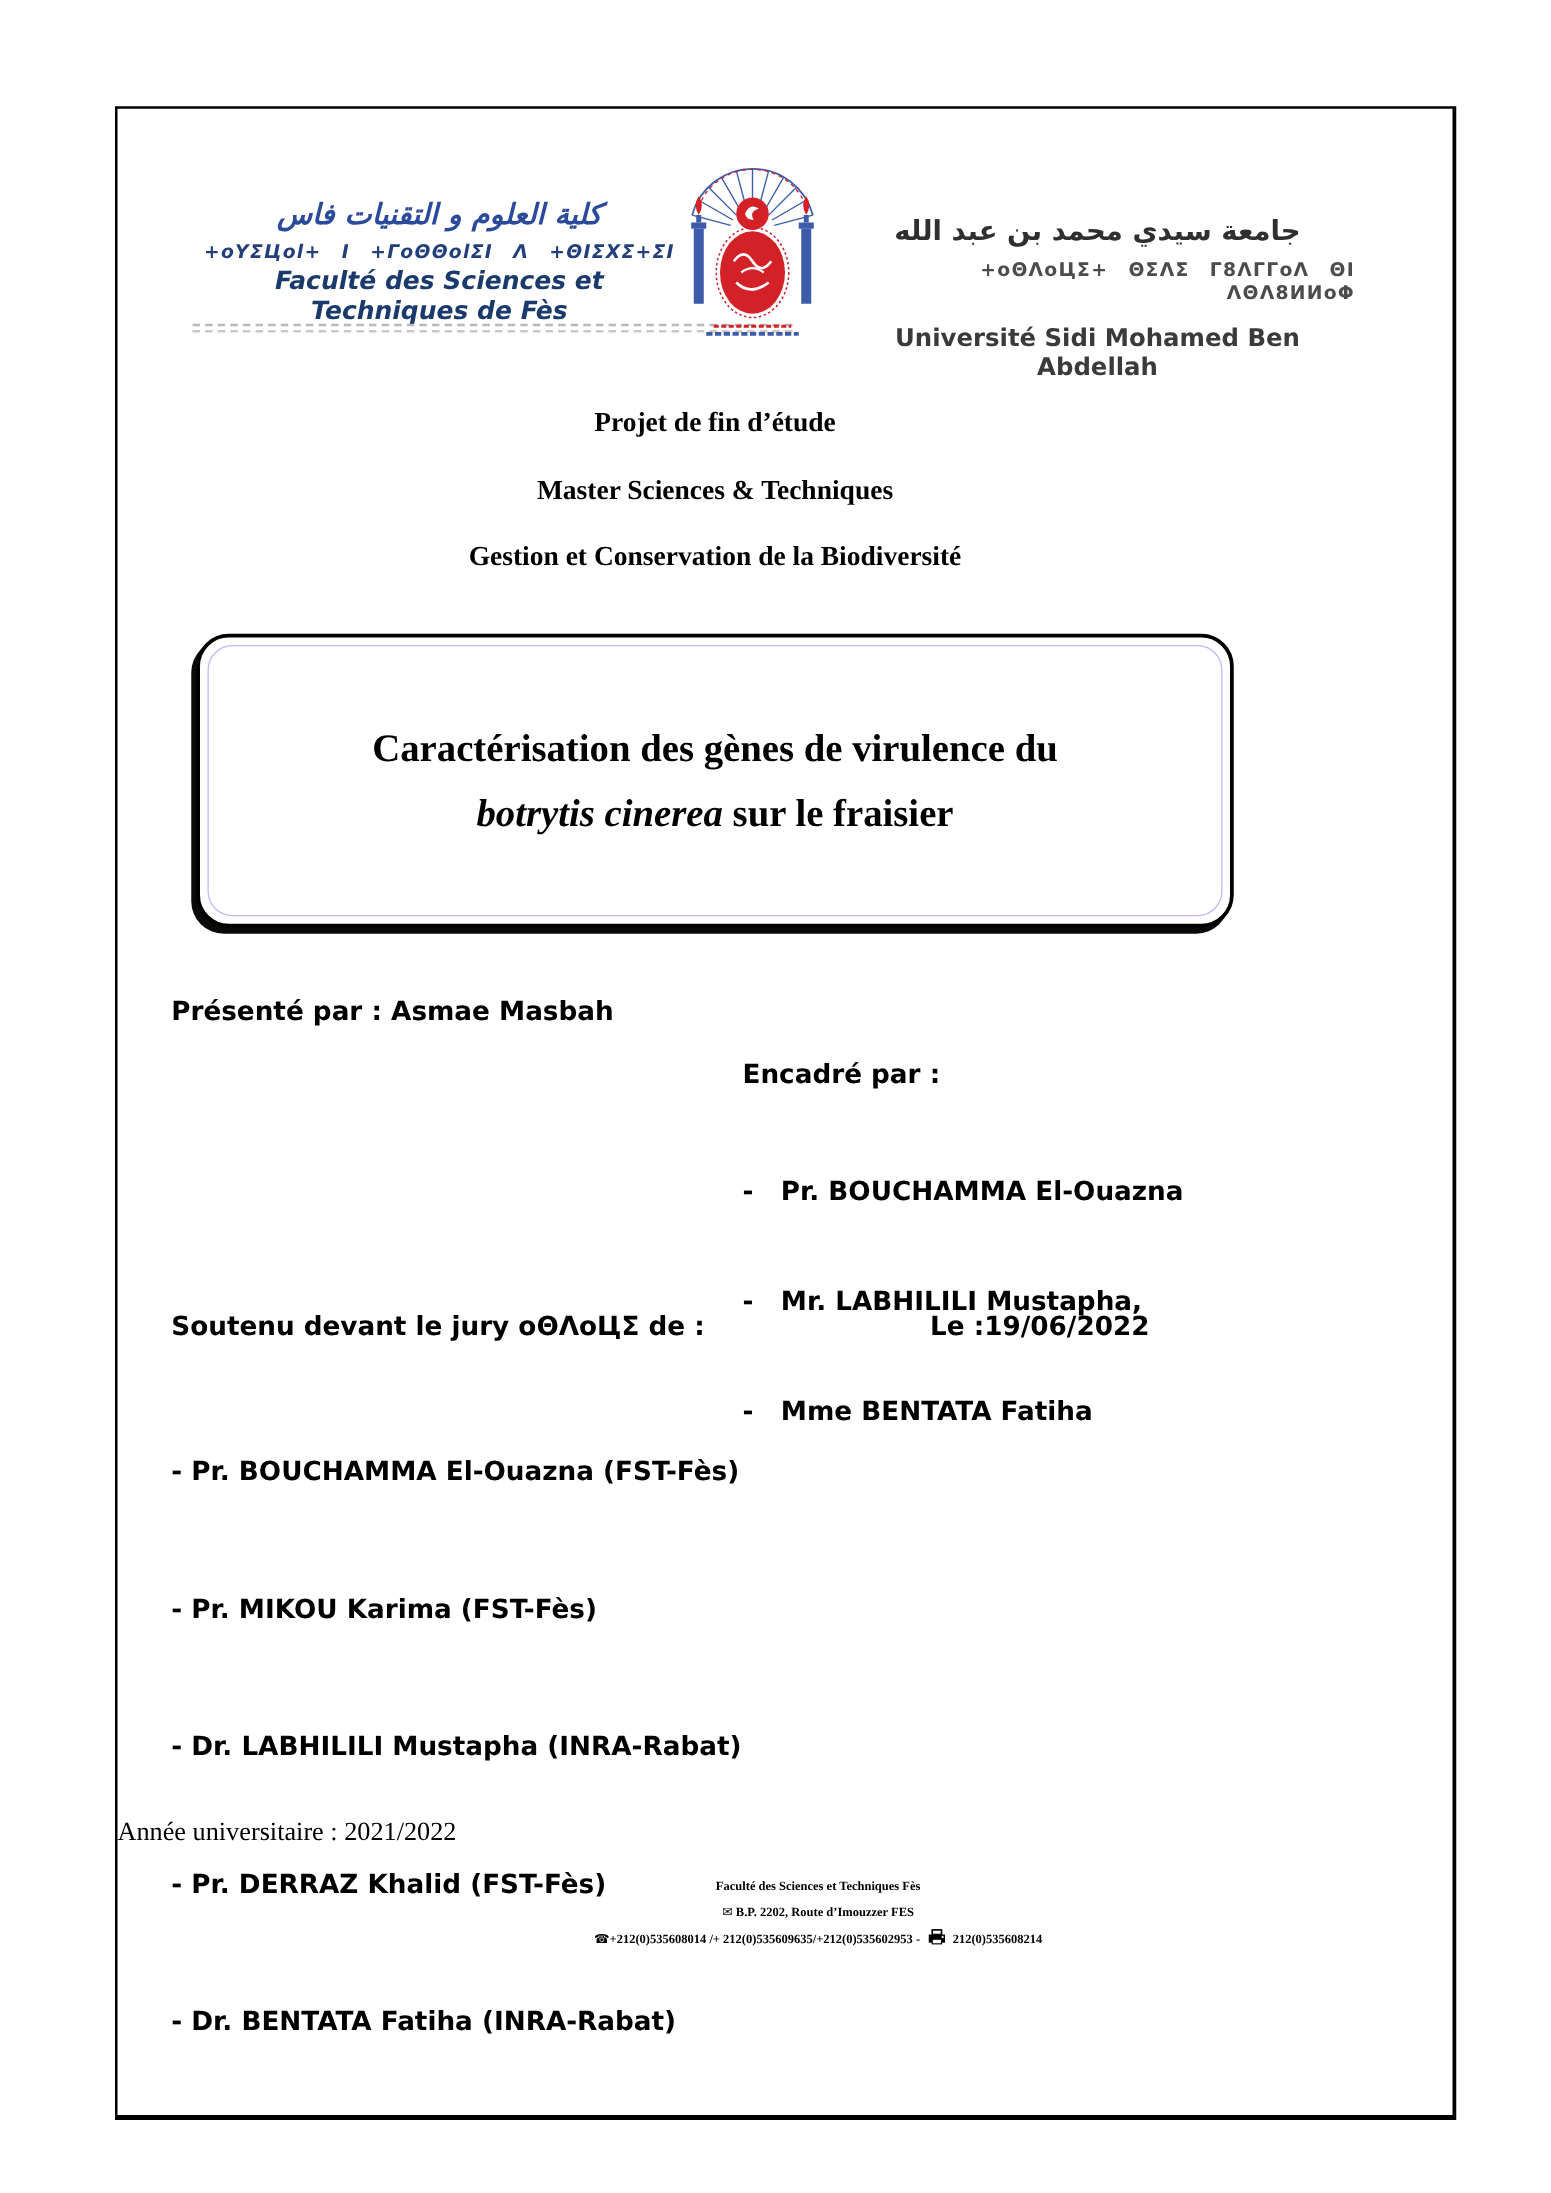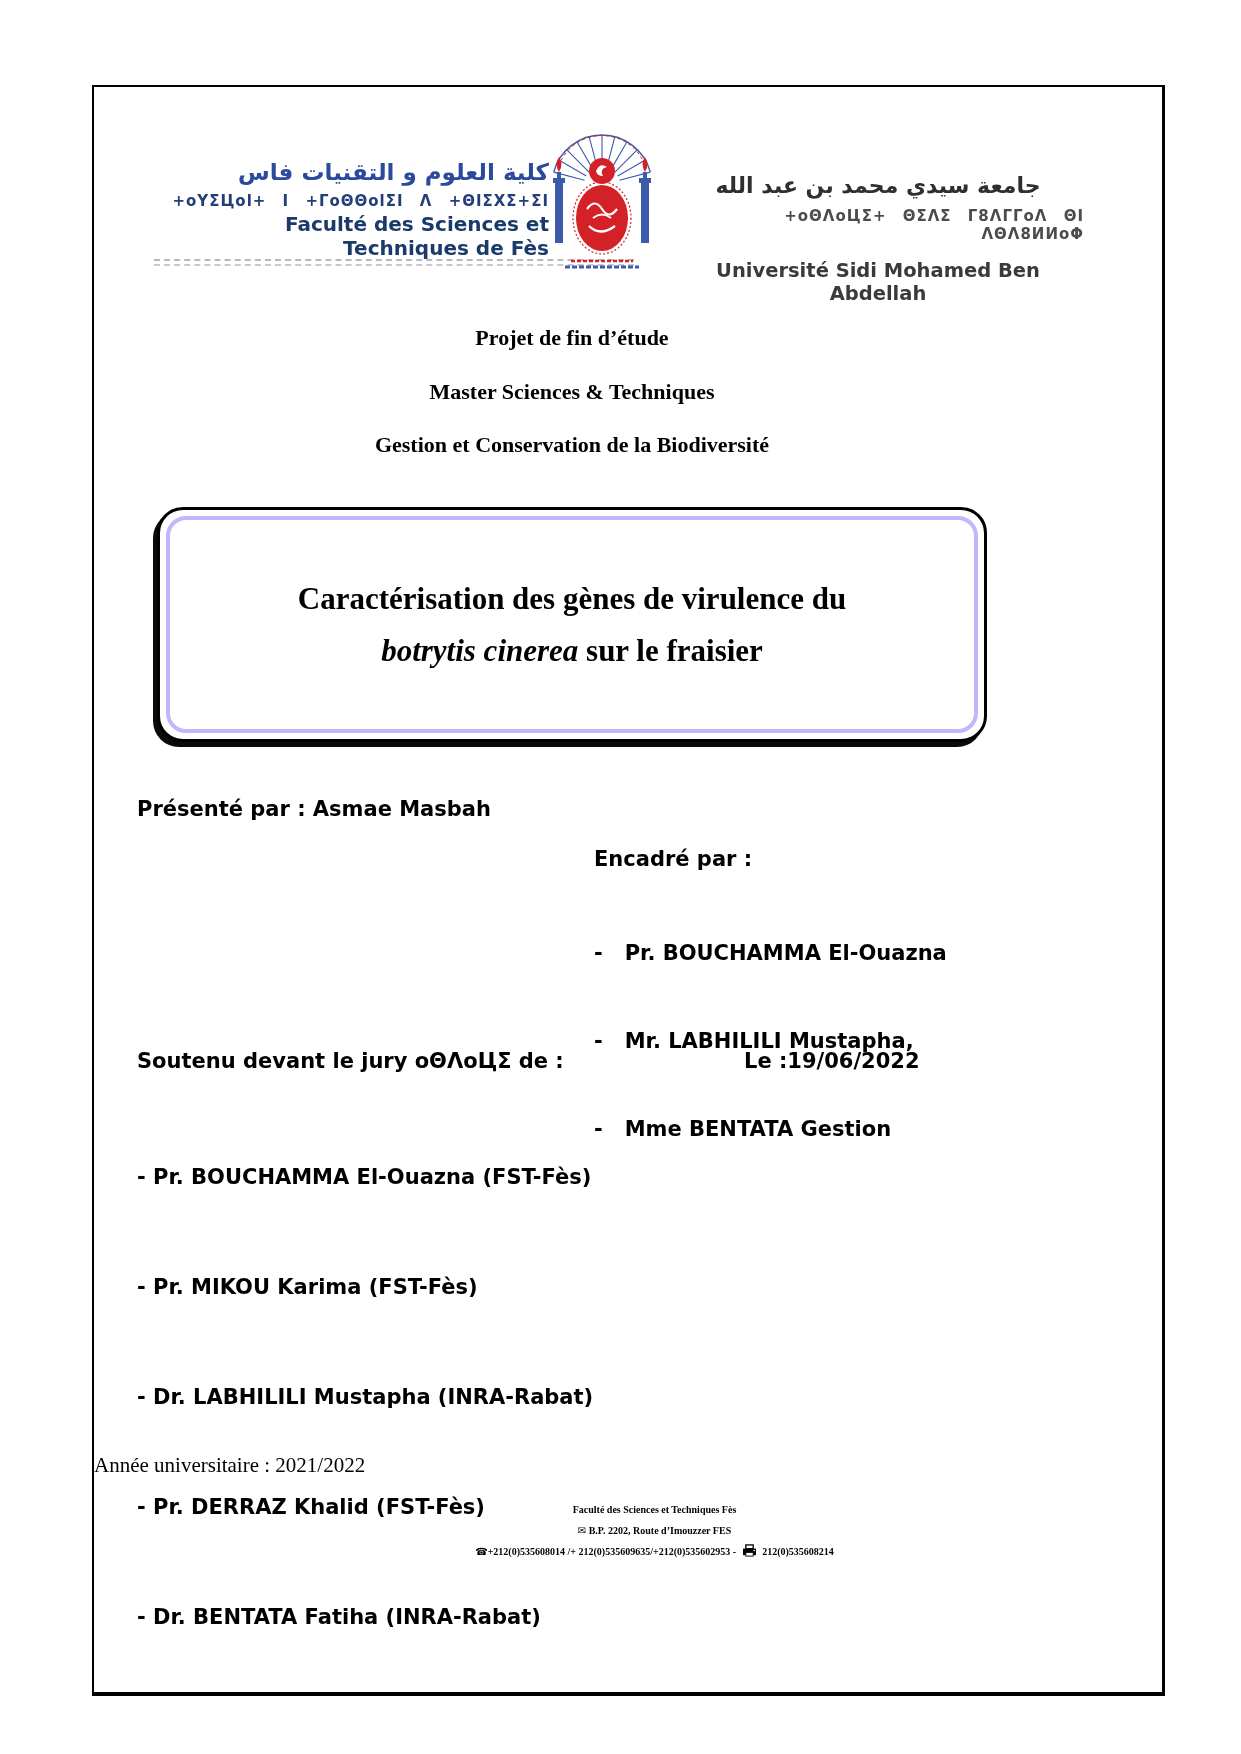--- a/index.html
+++ b/index.html
@@ -4,21 +4,21 @@
 <style>
   * { margin:0; padding:0; box-sizing:border-box; }
   html,body { width:1241px; height:1754px; background:#ffffff; position:relative;
               font-family:"Liberation Serif", serif; color:#000; }
 
   .page { position:absolute; left:92px; top:85px; width:1073px; height:1611px;
           border:2px solid #000; border-right-width:3px; border-bottom-width:4px;
           background:#fff; }
 
   
-  .logo-left { position:absolute; left:60px; top:72px; width:395px; text-align:right; }
+  .logo-left { position:absolute; left:60px; top:72px; width:395px; text-align:center;font-style:italic; }
   .logo-left .arabic { font-family:"DejaVu Sans", sans-serif; font-weight:bold;
                        font-size:23px; color:#2b4a9b; direction:rtl; }
   .logo-left .tifinagh { font-family:"DejaVu Sans", sans-serif; font-size:15px;
                          color:#223f7a; font-weight:bold; letter-spacing:1px;
                          word-spacing:10px; margin-top:7px; }
   .logo-left .french { font-family:"DejaVu Sans", sans-serif; font-weight:bold;
                        font-size:20px; color:#1a3a6b; margin-top:2px; }
   .logo-dashes { position:absolute; left:60px; top:172px; width:480px; }
   .logo-dashes .d1 { border-top:2px dashed #b9b9b9; }
   .logo-dashes .d2 { border-top:2px dashed #c9c9c9; margin-top:3px; }
@@ -37,21 +37,21 @@
 
   
   .program-line { position:absolute; left:0; width:956px; text-align:center;
                   font-weight:bold; font-size:22px; }
   .p1 { top:238px; } .p2 { top:292px; } .p3 { top:345px; }
 
   
   .title-box { position:absolute; left:63px; top:420px; width:830px; height:235px;
                border:3px solid #000; border-radius:26px; padding:6px;
                box-shadow:-4px 5px 0 #0a0a0a; background:#fff; }
-  .title-box-inner { width:100%; height:100%; border:4px solid #c4b5fd; border-radius:20px;
+  .title-box-inner { width:100%; height:100%; border:1px solid #c4b5fd; border-radius:20px;
                      display:flex; flex-direction:column; align-items:center;
                      justify-content:center; gap:16px; }
   .title-line { font-weight:bold; font-size:31px; white-space:pre; }
 
   
   .hand { font-family:"DejaVu Sans", sans-serif; font-weight:bold; white-space:pre; }
   .presente { position:absolute; left:43px; top:710px; font-size:21px; }
   .encadre-label { position:absolute; left:500px; top:760px; font-size:21px; }
   .encadre-list { position:absolute; left:500px; top:798px; font-size:21px; }
   .encadre-list .item { line-height:40px; }
@@ -136,21 +136,21 @@
       <div class="title-line"><i>botrytis cinerea</i><span> sur le fraisier</span></div>
     </div>
   </div>
 
   <div class="hand presente">Présenté par : Asmae Masbah</div>
 
   <div class="hand encadre-label">Encadré par :</div>
   <div class="hand encadre-list">
     <div class="item">-   Pr. BOUCHAMMA El-Ouazna</div>
     <div class="item">-   Mr. LABHILILI Mustapha,</div>
-    <div class="item">-   Mme BENTATA Gestion</div>
+    <div class="item">-   Mme BENTATA Fatiha</div>
   </div>
 
   <div class="hand soutenu">Soutenu devant le jury oΘΛoЦΣ de :</div>
   <div class="hand date">Le :19/06/2022</div>
 
   <div class="hand jury-list">
     <div class="item">- Pr. BOUCHAMMA El-Ouazna (FST-Fès)</div>
     <div class="item">- Pr. MIKOU Karima (FST-Fès)</div>
     <div class="item">- Dr. LABHILILI Mustapha (INRA-Rabat)</div>
     <div class="item">- Pr. DERRAZ Khalid (FST-Fès)</div>

